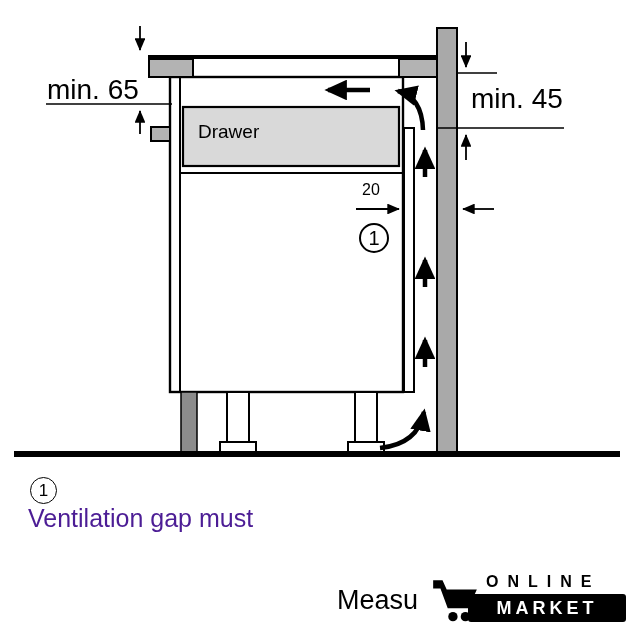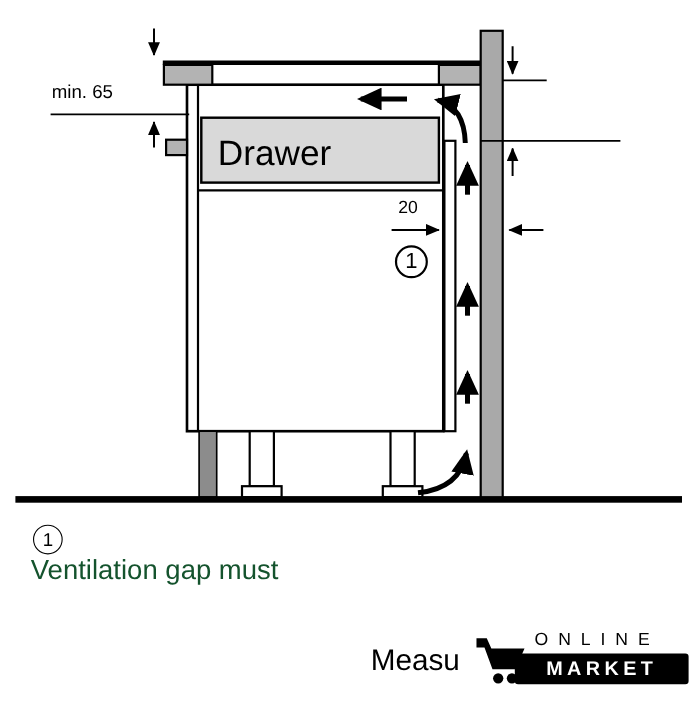--- a/index.html
+++ b/index.html
@@ -7,37 +7,37 @@
     position:relative;
     width:634px;height:640px;
     background:#fff;
     font-family:"Liberation Sans", sans-serif;
     color:#000;
     overflow:hidden;
   }
   .abs{position:absolute;}
   svg{display:block;}
   .lbl{position:absolute;white-space:nowrap;color:#000;}
-  .lbl-dim{font-size:17px;}
-  .lbl-drawer{font-size:32px;}
+  .lbl-dim{font-size:28px;}
+  .lbl-drawer{font-size:19px;}
   .lbl-20{font-size:16px;}
   .callout{
     position:absolute;
     border:2.2px solid #000;border-radius:50%;
     display:flex;align-items:center;justify-content:center;
     background:#fff;box-sizing:border-box;
   }
   .callout-diagram{left:359px;top:223px;width:30px;height:30px;font-size:20px;}
   .callout-footnote{left:30px;top:477px;width:27px;height:27px;font-size:17px;border-width:1.6px;}
-  .footnote-line{position:absolute;font-size:25px;color:#14532d;}
+  .footnote-line{position:absolute;font-size:25px;color:#4c1d95;}
   .partial-word{position:absolute;left:337px;top:585px;font-size:27px;color:#000000;text-align:center;}
   .logo{position:absolute;left:430px;top:570px;width:200px;height:60px;}
   .logo-online{
     position:absolute;left:56px;top:3px;
-    font-size:16px;font-weight:400;letter-spacing:9px;color:#000;
+    font-size:16px;font-weight:700;letter-spacing:9px;color:#000;
   }
   .logo-market{
     position:absolute;left:38px;top:24px;width:158px;height:28px;
     background:#000;border-radius:3px;
     color:#fff;font-size:18px;font-weight:700;letter-spacing:4px;
     display:flex;align-items:center;justify-content:center;
   }
   .cart{position:absolute;left:2px;top:4px;}
 </style>
 </head>
@@ -92,20 +92,21 @@
 
     <line x1="370" y1="90" x2="328" y2="90" stroke="#000" stroke-width="4.5" marker-end="url(#flowHead)"></line>
     <path d="M 423 130 Q 422 97 398 91" fill="none" stroke="#000" stroke-width="4.5" marker-end="url(#flowHead)"></path>
     <line x1="425" y1="177" x2="425" y2="150" stroke="#000" stroke-width="4.5" marker-end="url(#flowHead)"></line>
     <line x1="425" y1="287" x2="425" y2="260" stroke="#000" stroke-width="4.5" marker-end="url(#flowHead)"></line>
     <line x1="425" y1="367" x2="425" y2="340" stroke="#000" stroke-width="4.5" marker-end="url(#flowHead)"></line>
     <path d="M 380 448 Q 418 444 424 412" fill="none" stroke="#000" stroke-width="4.5" marker-end="url(#flowHead)"></path>
   </svg>
 
   <div class="lbl lbl-dim" style="left:47px;top:74px">min. 65</div>
+  <div class="lbl lbl-dim" style="left:471px;top:83px">min. 45</div>
   <div class="lbl lbl-drawer" style="left:198px;top:121px">Drawer</div>
   <div class="lbl lbl-20" style="left:362px;top:181px">20</div>
 
   <div class="callout callout-diagram">
     <span>1</span>
   </div>
 
   <div class="callout callout-footnote">
     <span>1</span>
   </div>

